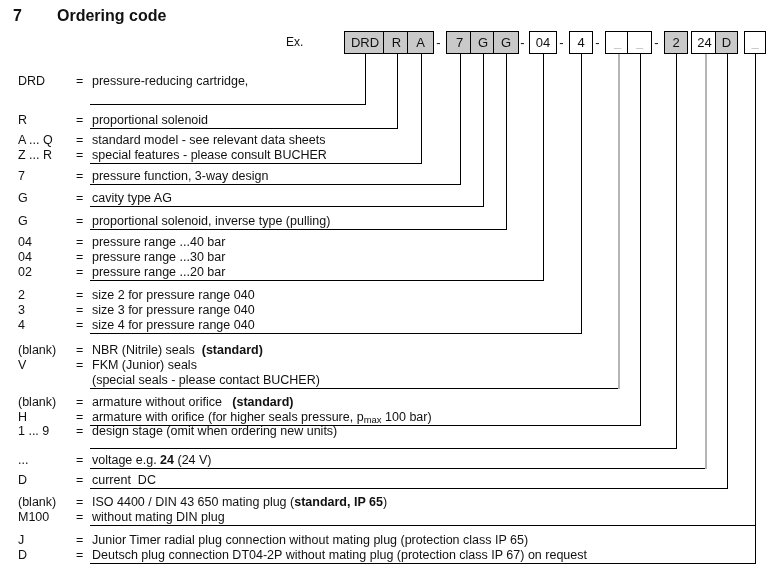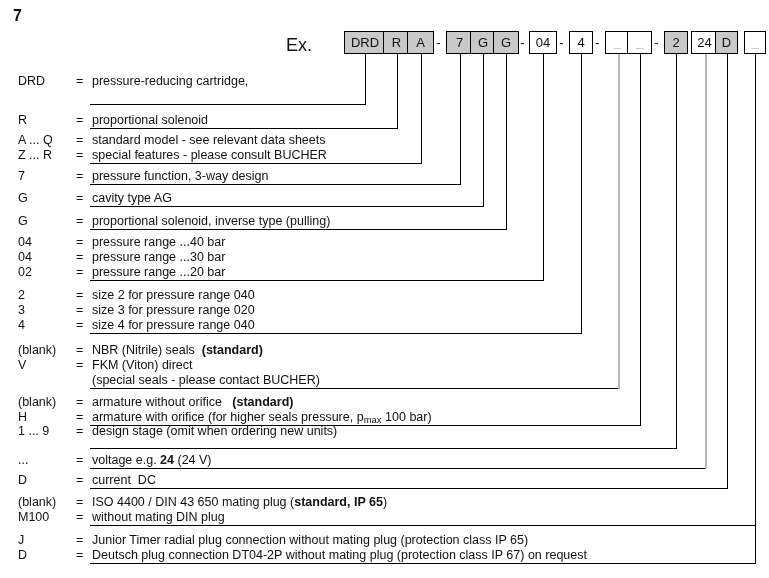--- a/index.html
+++ b/index.html
@@ -2,21 +2,21 @@
 <html><head>
 <meta charset="utf-8">
 <style>
   html,body{margin:0;padding:0;background:#fff;}
   #page{
     position:relative;width:769px;height:578px;background:#fff;overflow:hidden;
     font-family:"Liberation Sans","DejaVu Sans",sans-serif;color:#111;
   }
   .title-num{position:absolute;left:13px;top:7px;font-size:16px;font-weight:bold;}
   .title-txt{position:absolute;left:57px;top:7px;font-size:16px;font-weight:bold;}
-  .ex-label{position:absolute;left:286px;top:35px;font-size:18px;}
+  .ex-label{position:absolute;left:286px;top:35px;font-size:12px;}
   .box{
     position:absolute;top:31px;height:21px;box-sizing:content-box;
     border:1px solid #000;background:#fff;text-align:center;
     line-height:21px;font-size:13px;color:#111;
   }
   .box.gray{background:#c9c9c9;}
   .box.dim{color:#9c9c9c;font-weight:bold;}
   .dash{
     position:absolute;top:31px;height:23px;line-height:23px;
     text-align:center;font-size:13px;color:#111;
@@ -31,20 +31,21 @@
   .seg.sub{font-size:9.5px;vertical-align:-2px;}
   .underline{position:absolute;height:1px;background:#000;}
   .vline{position:absolute;width:1px;background:#000;top:54px;}
   .vline.gray{width:2px;background:#b5b5b5;}
 </style>
 </head>
 <body>
 
 <div id="page">
   <span class="title-num">7</span>
+  <span class="title-txt">Ordering code</span>
   <span class="ex-label">Ex.</span>
   <div id="boxes">
       <div class="box gray" style="left: 344px; width: 40px;">DRD</div>
       <div class="box gray" style="left: 383px; width: 25px;">R</div>
       <div class="box gray" style="left: 407px; width: 25px;">A</div>
       <div class="dash" style="left: 431px; width: 15px;">-</div>
       <div class="box gray" style="left: 446px; width: 25px;">7</div>
       <div class="box gray" style="left: 470px; width: 24px;">G</div>
       <div class="box gray" style="left: 493px; width: 24px;">G</div>
       <div class="dash" style="left: 516px; width: 13px;">-</div>
@@ -127,38 +128,38 @@
       </div>
       <div class="group" style="top: 288px;">
         <div class="lrow">
           <span class="lcode">2</span>
           <span class="leq">=</span>
           <span class="ldesc"><span class="seg">size 2 for pressure range 040</span></span>
         </div>
         <div class="lrow">
           <span class="lcode">3</span>
           <span class="leq">=</span>
-          <span class="ldesc"><span class="seg">size 3 for pressure range 020</span></span>
+          <span class="ldesc"><span class="seg">size 3 for pressure range 040</span></span>
         </div>
         <div class="lrow">
           <span class="lcode">4</span>
           <span class="leq">=</span>
           <span class="ldesc"><span class="seg">size 4 for pressure range 040</span></span>
         </div>
       </div>
       <div class="group" style="top: 343px;">
         <div class="lrow">
           <span class="lcode">(blank)</span>
           <span class="leq">=</span>
           <span class="ldesc"><span class="seg">NBR (Nitrile) seals  </span><span class="seg b">(standard)</span></span>
         </div>
         <div class="lrow">
           <span class="lcode">V</span>
           <span class="leq">=</span>
-          <span class="ldesc"><span class="seg">FKM (Viton) direct</span></span>
+          <span class="ldesc"><span class="seg">FKM (Junior) seals</span></span>
         </div>
         <div class="lrow">
           <span class="lcode"></span>
           <span class="leq"></span>
           <span class="ldesc"><span class="seg">(special seals - please contact BUCHER)</span></span>
         </div>
       </div>
       <div class="group" style="top: 395px;">
         <div class="lrow">
           <span class="lcode">(blank)</span>

